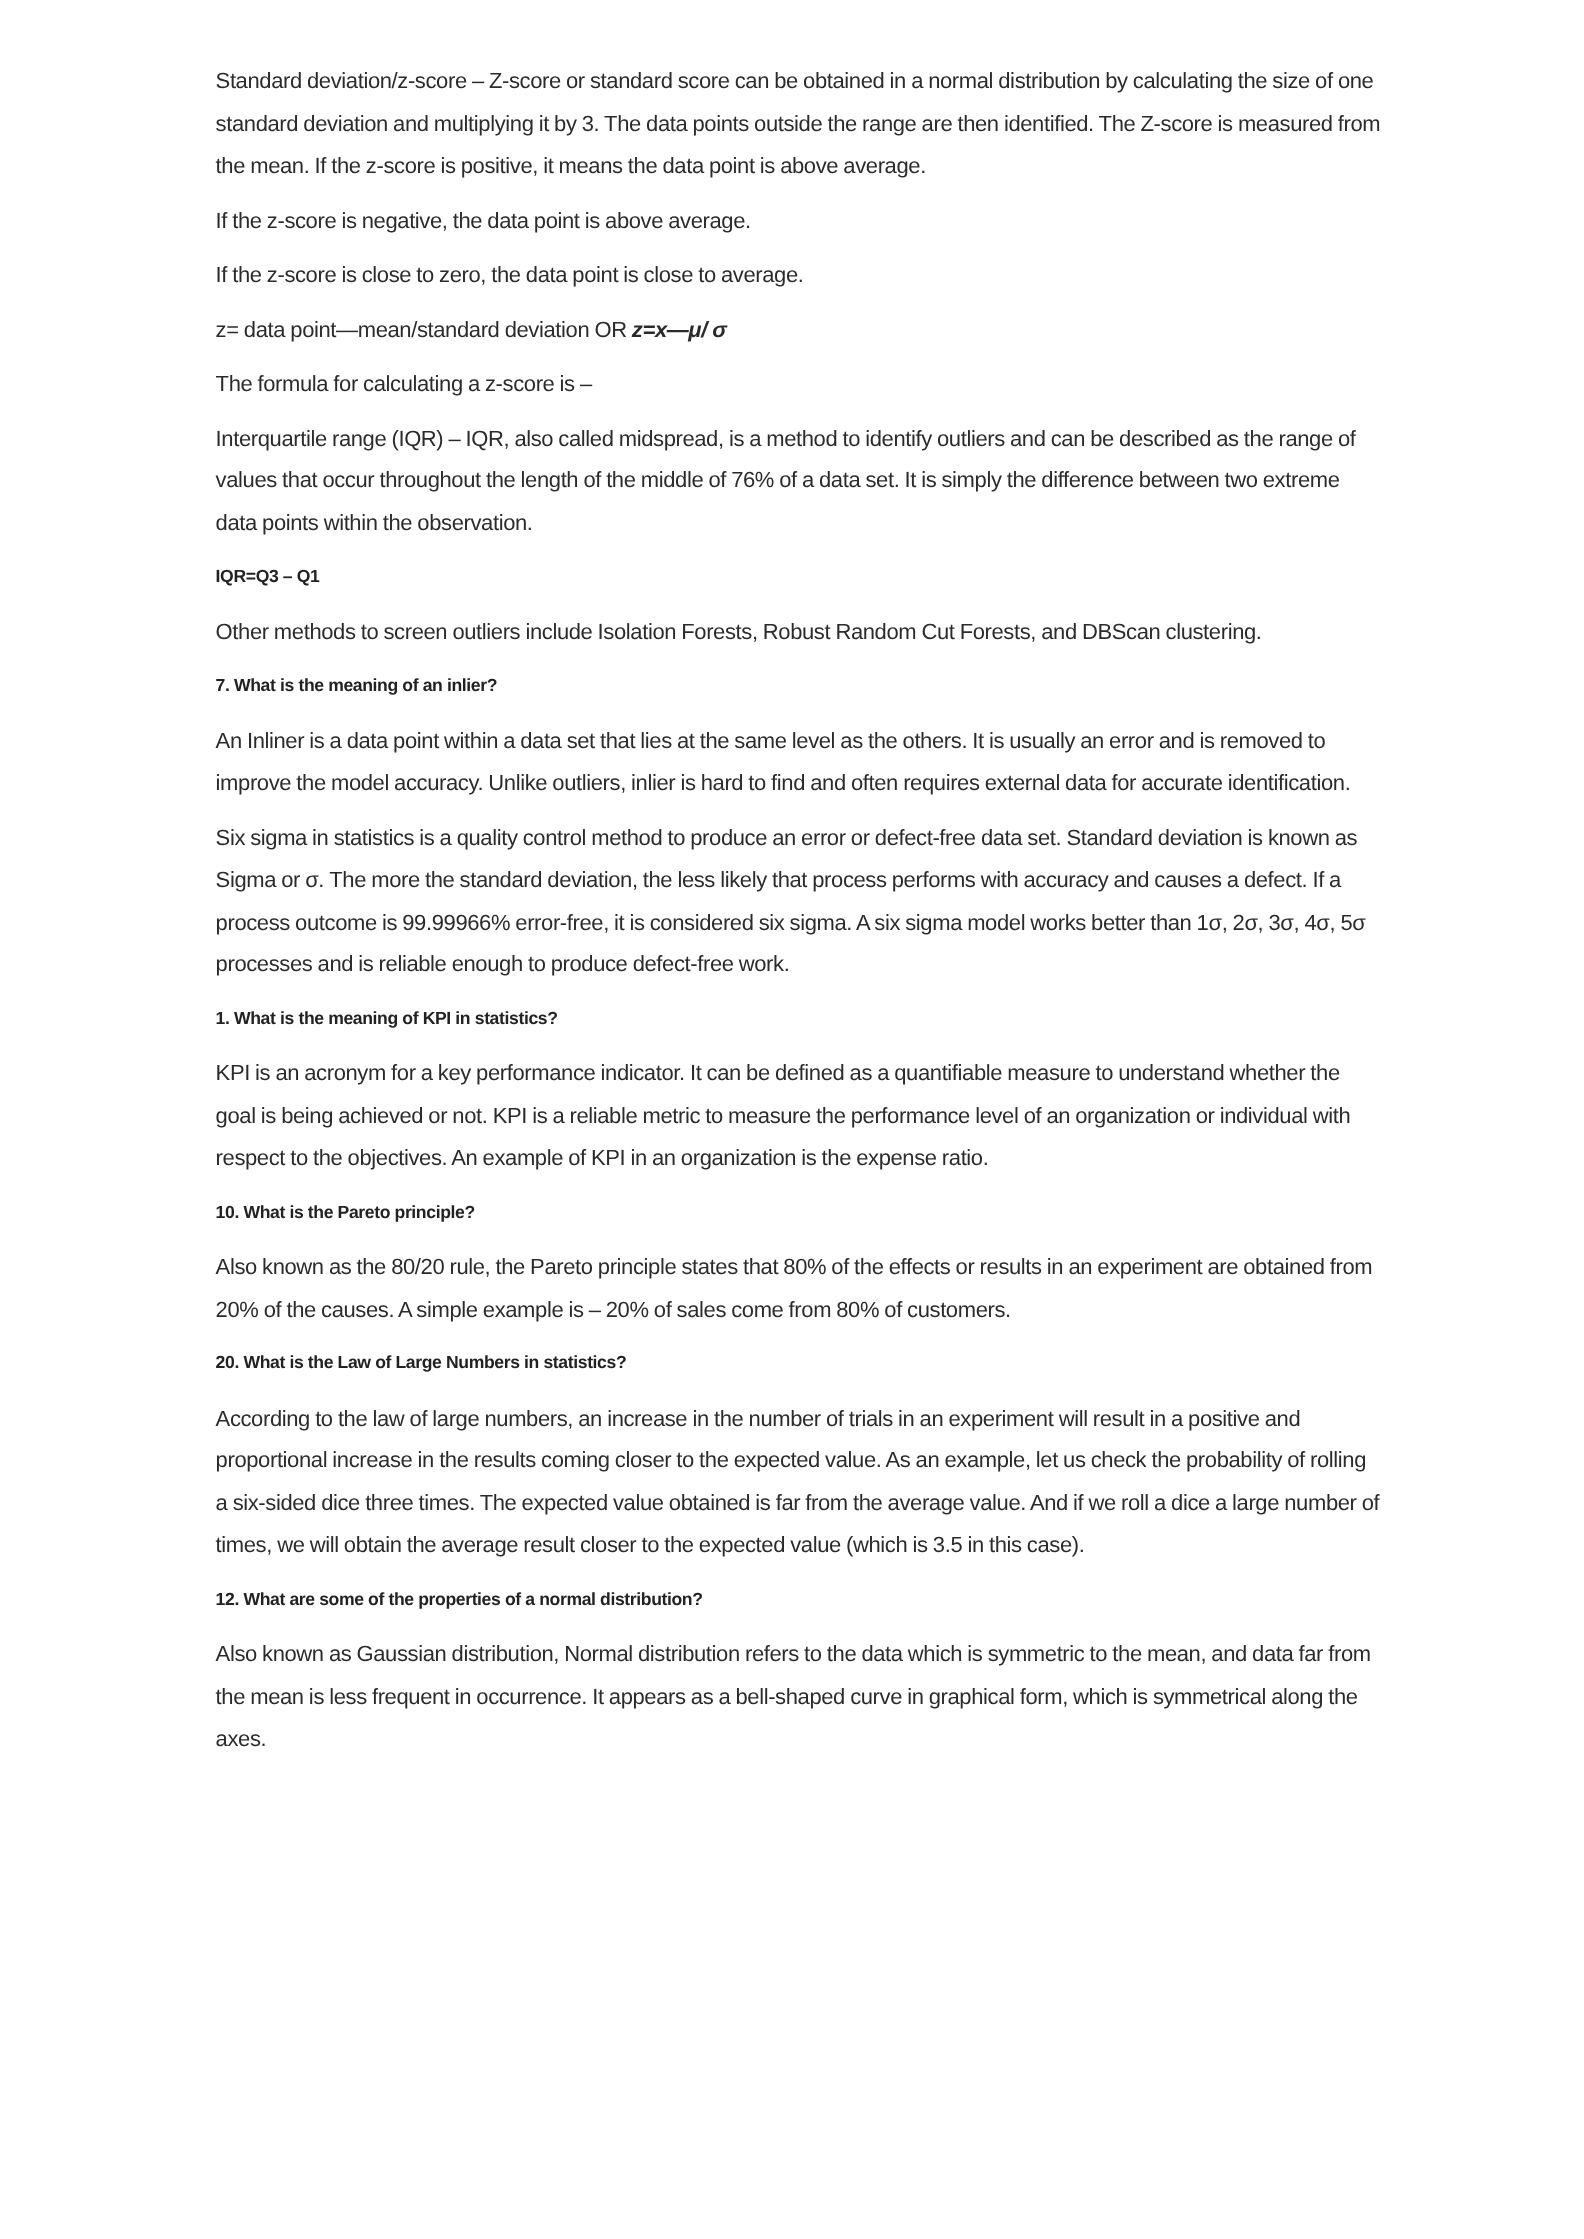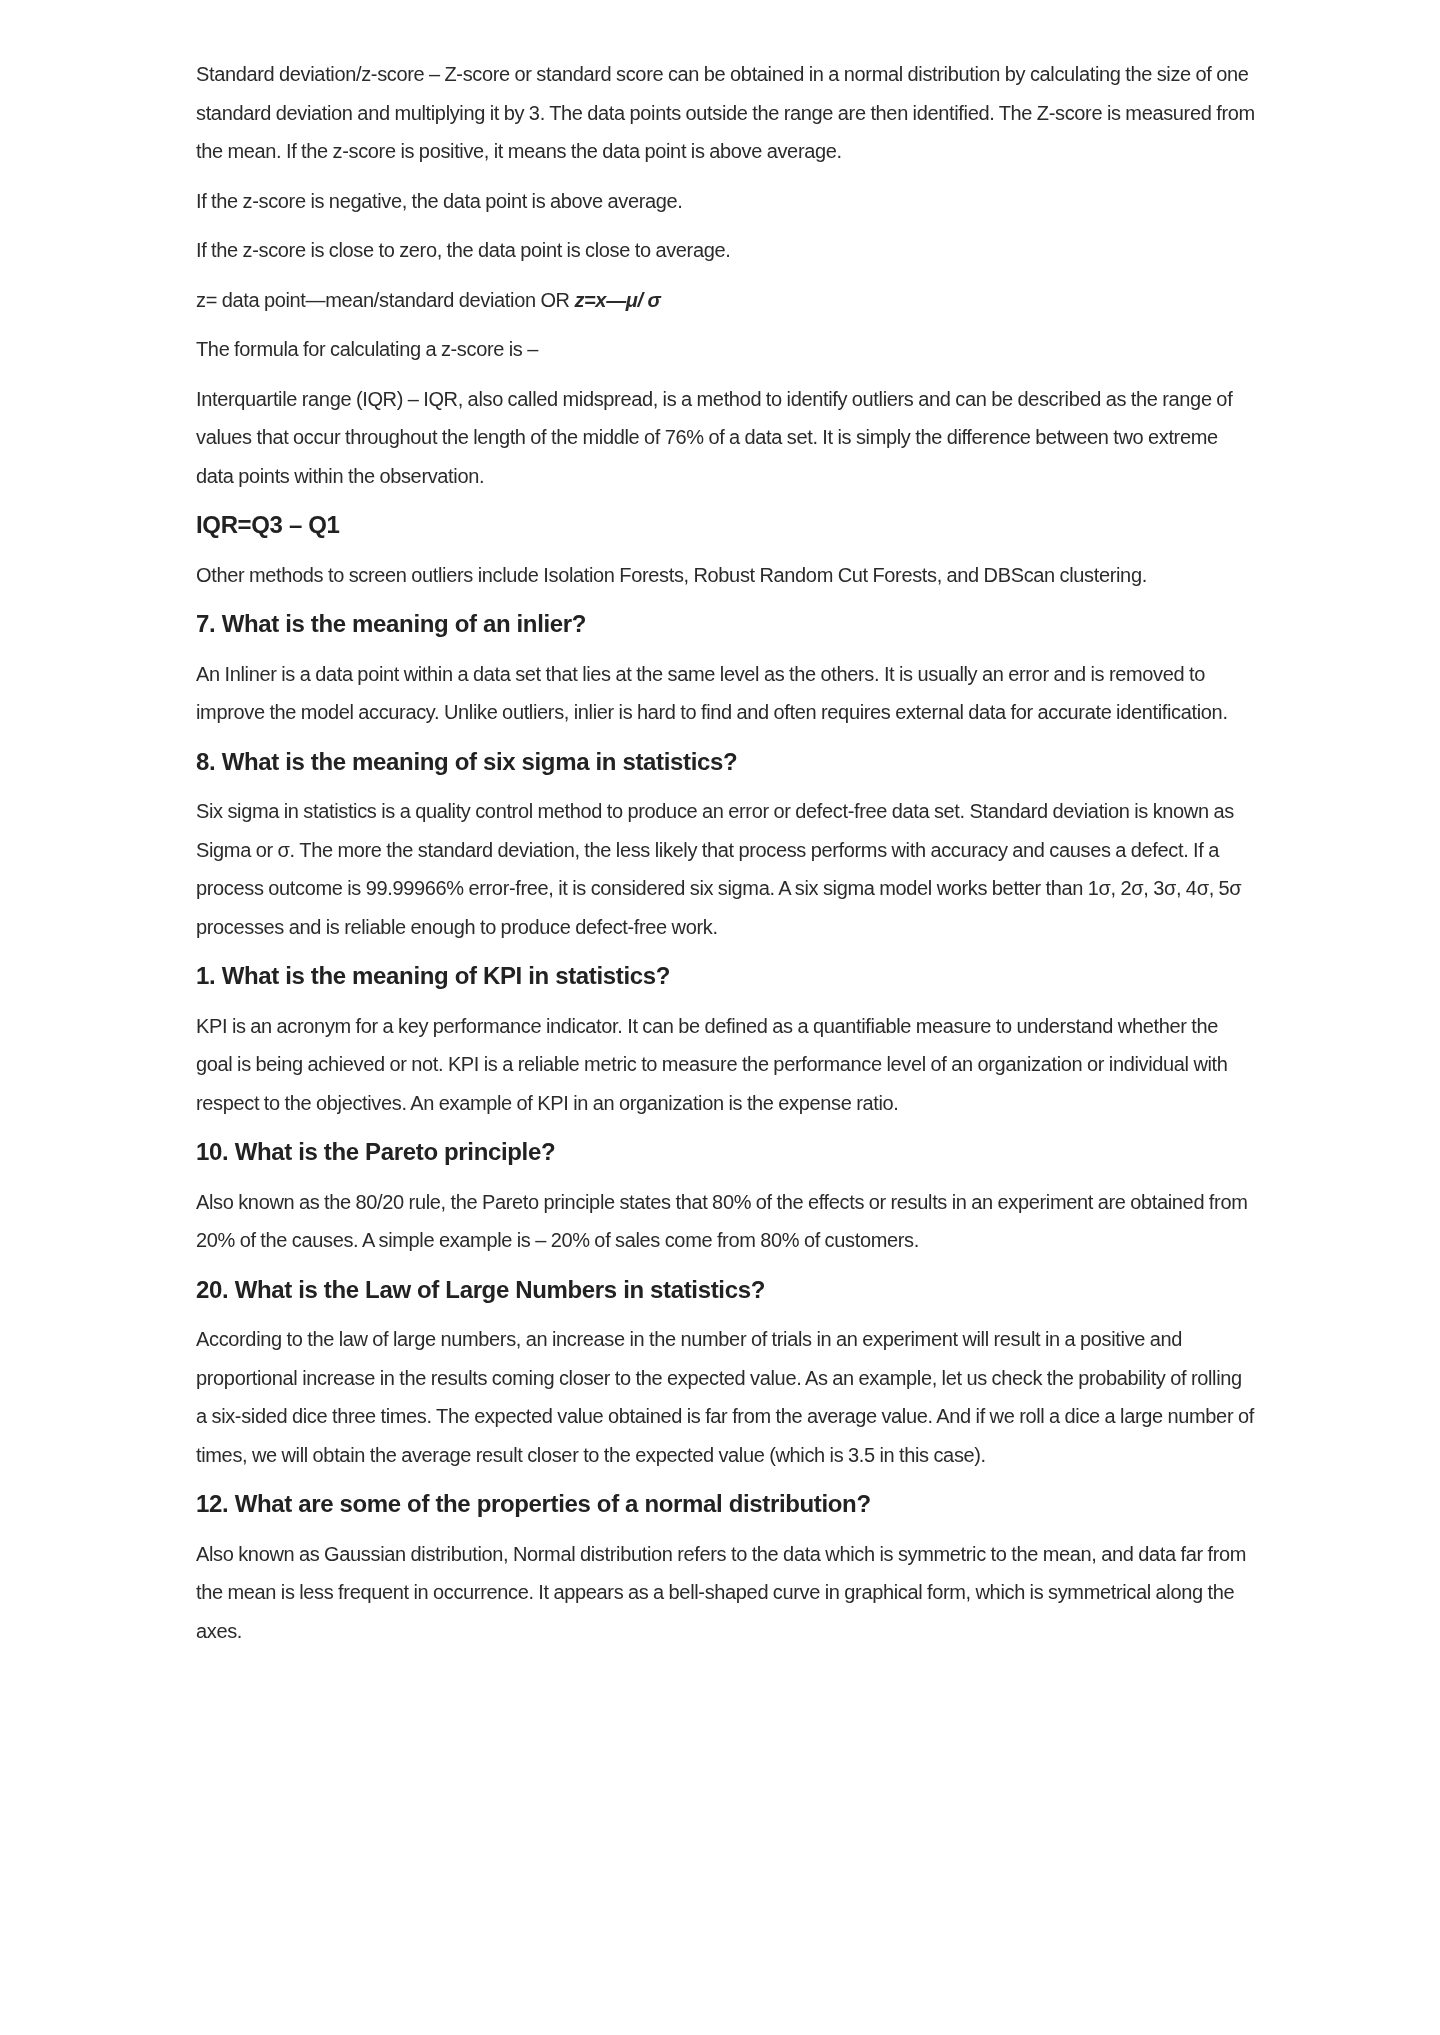--- a/index.html
+++ b/index.html
@@ -12,21 +12,21 @@
       color: #2b2b2b;
     }
     .para {
       font-size: 20px;
       line-height: 38.5px;
       margin: 0 0 11px 0;
       letter-spacing: -0.35px;
       word-spacing: -0.5px;
     }
     .heading {
-      font-size: 24px;
+      font-size: 16px;
       line-height: 38.5px;
       font-weight: bold;
       margin: 0 0 11px 0;
       color: #222;
       letter-spacing: -0.35px;
     }
     .formula-em { font-weight: bold; font-style: italic; }
   </style>
 </head>
 <body>
@@ -35,21 +35,20 @@
   <p class="para">Standard deviation/z-score – Z-score or standard score can be obtained in a normal distribution by calculating the size of one standard deviation and multiplying it by 3. The data points outside the range are then identified. The Z-score is measured from the mean. If the z-score is positive, it means the data point is above average.</p>
   <p class="para">If the z-score is negative, the data point is above average.</p>
   <p class="para">If the z-score is close to zero, the data point is close to average.</p>
   <p class="para"><span>z= data point—mean/standard deviation OR </span><span class="formula-em">z=x—μ/ σ</span></p>
   <p class="para">The formula for calculating a z-score is –</p>
   <p class="para">Interquartile range (IQR) – IQR, also called midspread, is a method to identify outliers and can be described as the range of values that occur throughout the length of the middle of 76% of a data set. It is simply the difference between two extreme data points within the observation.</p>
   <p class="heading">IQR=Q3 – Q1</p>
   <p class="para">Other methods to screen outliers include Isolation Forests, Robust Random Cut Forests, and DBScan clustering.</p>
   <h3 class="heading">7. What is the meaning of an inlier?</h3>
   <p class="para">An Inliner is a data point within a data set that lies at the same level as the others. It is usually an error and is removed to improve the model accuracy. Unlike outliers, inlier is hard to find and often requires external data for accurate identification.</p>
-  <h3 class="heading">8. What is the meaning of six sigma in statistics?</h3>
   <p class="para">Six sigma in statistics is a quality control method to produce an error or defect-free data set. Standard deviation is known as Sigma or σ. The more the standard deviation, the less likely that process performs with accuracy and causes a defect. If a process outcome is 99.99966% error-free, it is considered six sigma. A six sigma model works better than 1σ, 2σ, 3σ, 4σ, 5σ processes and is reliable enough to produce defect-free work.</p>
   <h3 class="heading">1. What is the meaning of KPI in statistics?</h3>
   <p class="para">KPI is an acronym for a key performance indicator. It can be defined as a quantifiable measure to understand whether the goal is being achieved or not. KPI is a reliable metric to measure the performance level of an organization or individual with respect to the objectives. An example of KPI in an organization is the expense ratio.</p>
   <h3 class="heading">10. What is the Pareto principle?</h3>
   <p class="para">Also known as the 80/20 rule, the Pareto principle states that 80% of the effects or results in an experiment are obtained from 20% of the causes. A simple example is – 20% of sales come from 80% of customers.</p>
   <h3 class="heading">20. What is the Law of Large Numbers in statistics?</h3>
   <p class="para">According to the law of large numbers, an increase in the number of trials in an experiment will result in a positive and proportional increase in the results coming closer to the expected value. As an example, let us check the probability of rolling a six-sided dice three times. The expected value obtained is far from the average value. And if we roll a dice a large number of times, we will obtain the average result closer to the expected value (which is 3.5 in this case).</p>
   <h3 class="heading">12. What are some of the properties of a normal distribution?</h3>
   <p class="para">Also known as Gaussian distribution, Normal distribution refers to the data which is symmetric to the mean, and data far from the mean is less frequent in occurrence. It appears as a bell-shaped curve in graphical form, which is symmetrical along the axes.</p>
 </div>

